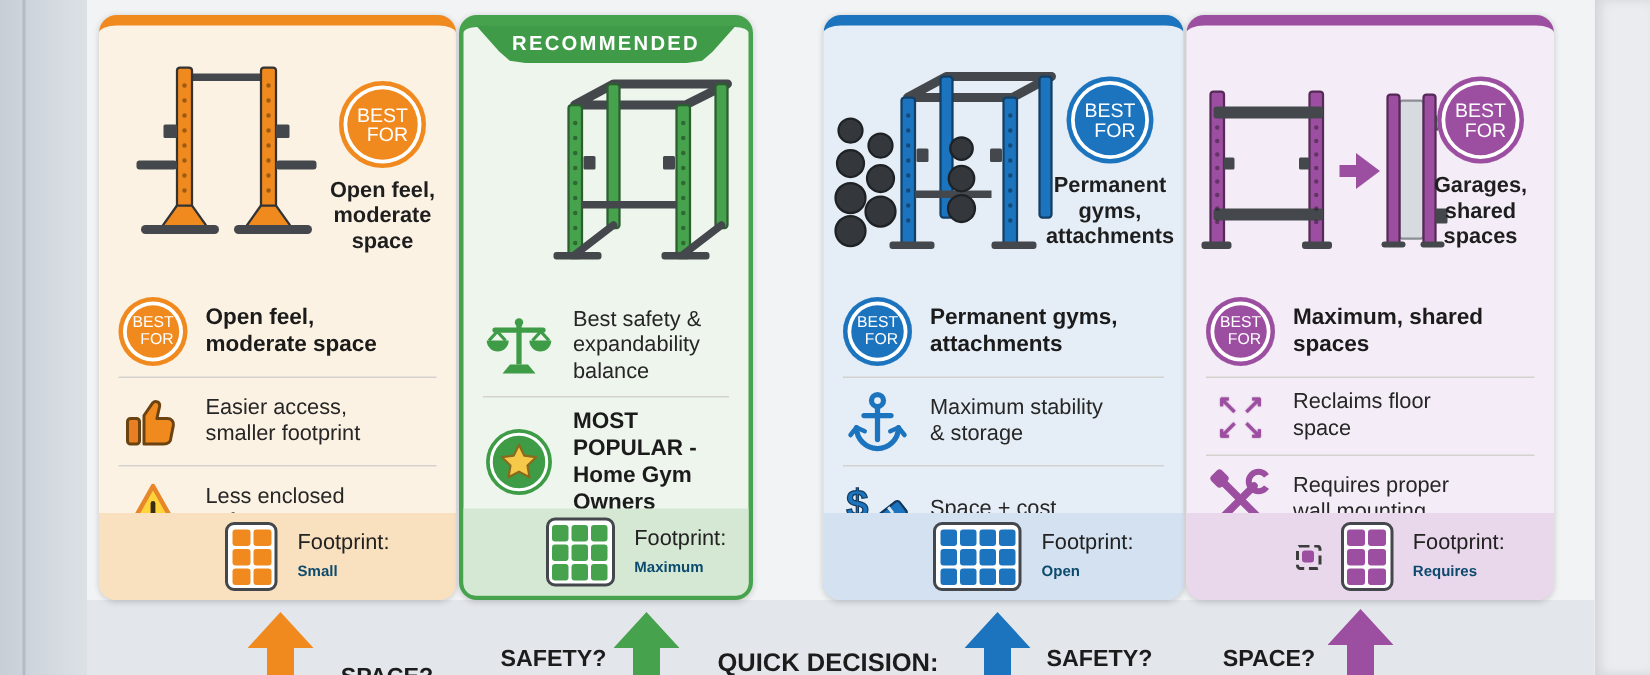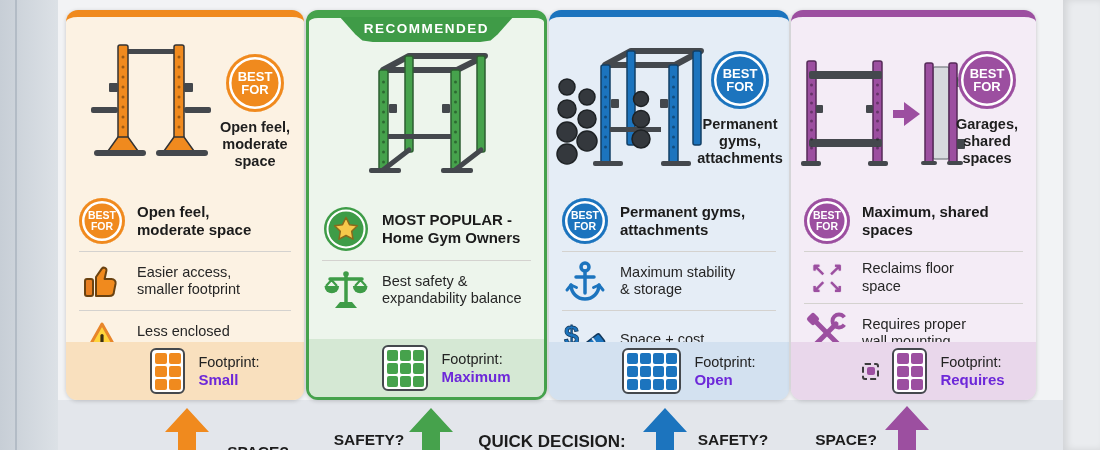--- a/index.html
+++ b/index.html
@@ -12,37 +12,37 @@
   .bg-left-line { position:absolute; left:15px; top:0; width:2px; height:450px; background:#b3bcc6; }
   .bg-right { position:absolute; left:1063px; top:0; width:37px; height:450px;
               background:#eaecef; box-shadow:inset 4px 0 7px rgba(0,0,0,.10); }
   .bg-bottom { position:absolute; left:58px; top:400px; width:1005px; height:50px; background:#e3e6eb; }
 
   
   .card { position:absolute; top:10px; height:390px; border-radius:12px;
           box-shadow:0 1px 4px rgba(0,0,0,.18); }
   .card .inner { position:absolute; inset:0; }
   .c1 { --ac:#f08a1e; --hw:#44484d; left:66px;  width:238px; background:#fcf2e3; border-top:7px solid var(--ac); }
-  .c2 { --ac:#46a24c; --hw:#44484d; left:306px; width:241px; background:#edf5ec; border:3px solid var(--ac); border-top-width:8px; }
+  .c2 { --ac:#46a24c; --hw:#44484d; left:306px; width:196px; background:#edf5ec; border:3px solid var(--ac); border-top-width:8px; }
   .c3 { --ac:#1c74be; --hw:#44484d; left:549px; width:240px; background:#e5edf6; border-top:7px solid var(--ac); }
   .c4 { --ac:#9c4fa0; --hw:#44484d; left:791px; width:245px; background:#f4ecf6; border-top:7px solid var(--ac); }
 
   .ribbon { position:absolute; top:-1px; left:50%; transform:translateX(-50%);
             background:#3f9b47; color:#fff; font-weight:bold; font-size:13.5px; letter-spacing:1.5px;
             padding:4px 24px 6px; white-space:nowrap;
             clip-path:polygon(0 0,100% 0,91% 70%,87% 94%,81% 100%,19% 100%,13% 94%,9% 70%); }
 
   .illo { position:absolute; }
 
   .bf-col { position:absolute; top:34px; right:3px; width:92px; display:flex; flex-direction:column; align-items:center; }
   .badge { border-radius:50%; background:var(--ac); display:flex; align-items:center; justify-content:center;
            box-shadow:inset 0 0 0 3px var(--ac), inset 0 0 0 5.5px #fff; }
   .badge-big { width:58px; height:58px; }
   .badge-sm  { width:46px; height:46px; flex:0 0 46px; }
-  .badge span { color:#fff; font-weight:bold; text-align:center; white-space:pre-line; line-height:1.02; }
+  .badge span { color:#fff; font-weight:normal; text-align:right; white-space:pre-line; line-height:1.02; }
   .badge-big span { font-size:13px; }
   .badge-sm  span { font-size:10.5px; }
   .bf-caption { margin-top:7px; font-weight:bold; font-size:14.5px; color:#1e1e1e; text-align:center;
                 white-space:pre-line; line-height:1.18; }
 
   .rows { position:absolute; left:13px; right:13px; top:174px; }
   .c2 .rows { top:180px; }
   .row { display:flex; align-items:center; gap:12px; padding:7px 0; min-height:52px; }
   .row + .row { border-top:1px solid #d4d2cf; }
   .row-icon { flex:0 0 46px; display:flex; align-items:center; justify-content:center; }
@@ -54,21 +54,21 @@
   .c1 .foot { background:#f9e0be; }
   .c2 .foot { background:#d5e8d4; border-radius:0 0 8px 8px; }
   .c3 .foot { background:#d3e1f0; }
   .c4 .foot { background:#e9d7eb; }
   .fp-grid { display:grid; gap:2px; background:#fff; border:2.5px solid #44484d; border-radius:6px; padding:2.5px; }
   .fp-grid i { background:var(--ac); border-radius:2px; display:block; }
   .fp-2x3 { grid-template-columns:repeat(2,12px); grid-auto-rows:11px; }
   .fp-3x3 { grid-template-columns:repeat(3,11px); grid-auto-rows:11px; }
   .fp-4x3 { grid-template-columns:repeat(4,11px); grid-auto-rows:11px; }
   .fp-text { font-size:14.5px; color:#222; line-height:1.25; }
-  .fp-text b { font-size:15px; color:#6d28d9; }
+  .fp-text b { font-size:10px; color:#0c4a6e; }
   .fold-ico { width:17px; height:17px; border:2px dashed #3c3c3c; border-radius:3px; position:relative; }
   .fold-ico::after { content:""; position:absolute; inset:2.5px; background:var(--ac); border-radius:2px; }
 
   .expand-grid { display:grid; grid-template-columns:17px 17px; grid-auto-rows:17px;
                  color:#9c4fa0; font-weight:bold; font-size:17px; line-height:17px; text-align:center;
                  text-shadow:0 0 1px #9c4fa0; }
 
   
   .arrow { position:absolute; top:408px; width:44px; height:50px; }
   .bottom-label { position:absolute; transform:translateX(-50%); font-weight:bold; color:#1c1c1c;
@@ -169,43 +169,43 @@
       <rect x="42" y="60" width="8" height="9" rx="1" fill="#44484d"></rect>
       <rect x="95" y="60" width="8" height="9" rx="1" fill="#44484d"></rect>
       <rect x="41" y="90" width="63" height="5" fill="#44484d"></rect>
       <rect x="22" y="124" width="32" height="5" rx="2" fill="#44484d"></rect>
       <rect x="94" y="124" width="32" height="5" rx="2" fill="#44484d"></rect>
       <path d="M36 126 L62 106 M108 126 L134 106" stroke="#44484d" stroke-width="5" stroke-linecap="round"></path>
     </svg>
     <div class="rows">
       <div class="row">
         <div class="row-icon">
-          <svg width="48" height="48" viewBox="0 0 48 48">
-            <circle cx="24" cy="24" r="22" fill="#3e9c47"></circle>
-            <circle cx="24" cy="24" r="18.5" fill="none" stroke="#fff" stroke-width="2"></circle>
-            <path d="M24 12.5 l3.5 7.2 7.9 1.1 -5.7 5.5 1.3 7.9 -7-3.7 -7 3.7 1.3-7.9 -5.7-5.5 7.9-1.1 Z" fill="#f7c94b" stroke="#8a6a1c" stroke-width="1.5" stroke-linejoin="round"></path>
-          </svg>
-        </div>
-        <div class="row-text hd">MOST POPULAR -
-Home Gym Owners</div>
-      </div>
-      <div class="row">
-        <div class="row-icon">
           <svg width="48" height="44" viewBox="0 0 48 44">
             <circle cx="24" cy="6" r="2.8" fill="#3e9c47"></circle>
             <line x1="24" y1="7" x2="24" y2="34" stroke="#3e9c47" stroke-width="3.5"></line>
             <line x1="8" y1="11" x2="40" y2="11" stroke="#3e9c47" stroke-width="3.5" stroke-linecap="round"></line>
             <path d="M9.5 12 L4 18 M9.5 12 L15 18 M38.5 12 L33 18 M38.5 12 L44 18" stroke="#3e9c47" stroke-width="2.2"></path>
             <path d="M2.5 18 a7.3 7.3 0 0 0 14.6 0 Z" fill="#3e9c47"></path>
             <path d="M30.9 18 a7.3 7.3 0 0 0 14.6 0 Z" fill="#3e9c47"></path>
             <path d="M13 40 h22 l-5-6 h-12 Z" fill="#3e9c47"></path>
           </svg>
         </div>
         <div class="row-text">Best safety &amp;
 expandability balance</div>
+      </div>
+      <div class="row">
+        <div class="row-icon">
+          <svg width="48" height="48" viewBox="0 0 48 48">
+            <circle cx="24" cy="24" r="22" fill="#3e9c47"></circle>
+            <circle cx="24" cy="24" r="18.5" fill="none" stroke="#fff" stroke-width="2"></circle>
+            <path d="M24 12.5 l3.5 7.2 7.9 1.1 -5.7 5.5 1.3 7.9 -7-3.7 -7 3.7 1.3-7.9 -5.7-5.5 7.9-1.1 Z" fill="#f7c94b" stroke="#8a6a1c" stroke-width="1.5" stroke-linejoin="round"></path>
+          </svg>
+        </div>
+        <div class="row-text hd">MOST POPULAR -
+Home Gym Owners</div>
       </div>
     </div>
     <div class="foot">
       <div class="fp-grid fp-3x3">
             <i></i>
             <i></i>
             <i></i>
             <i></i>
             <i></i>
             <i></i>

